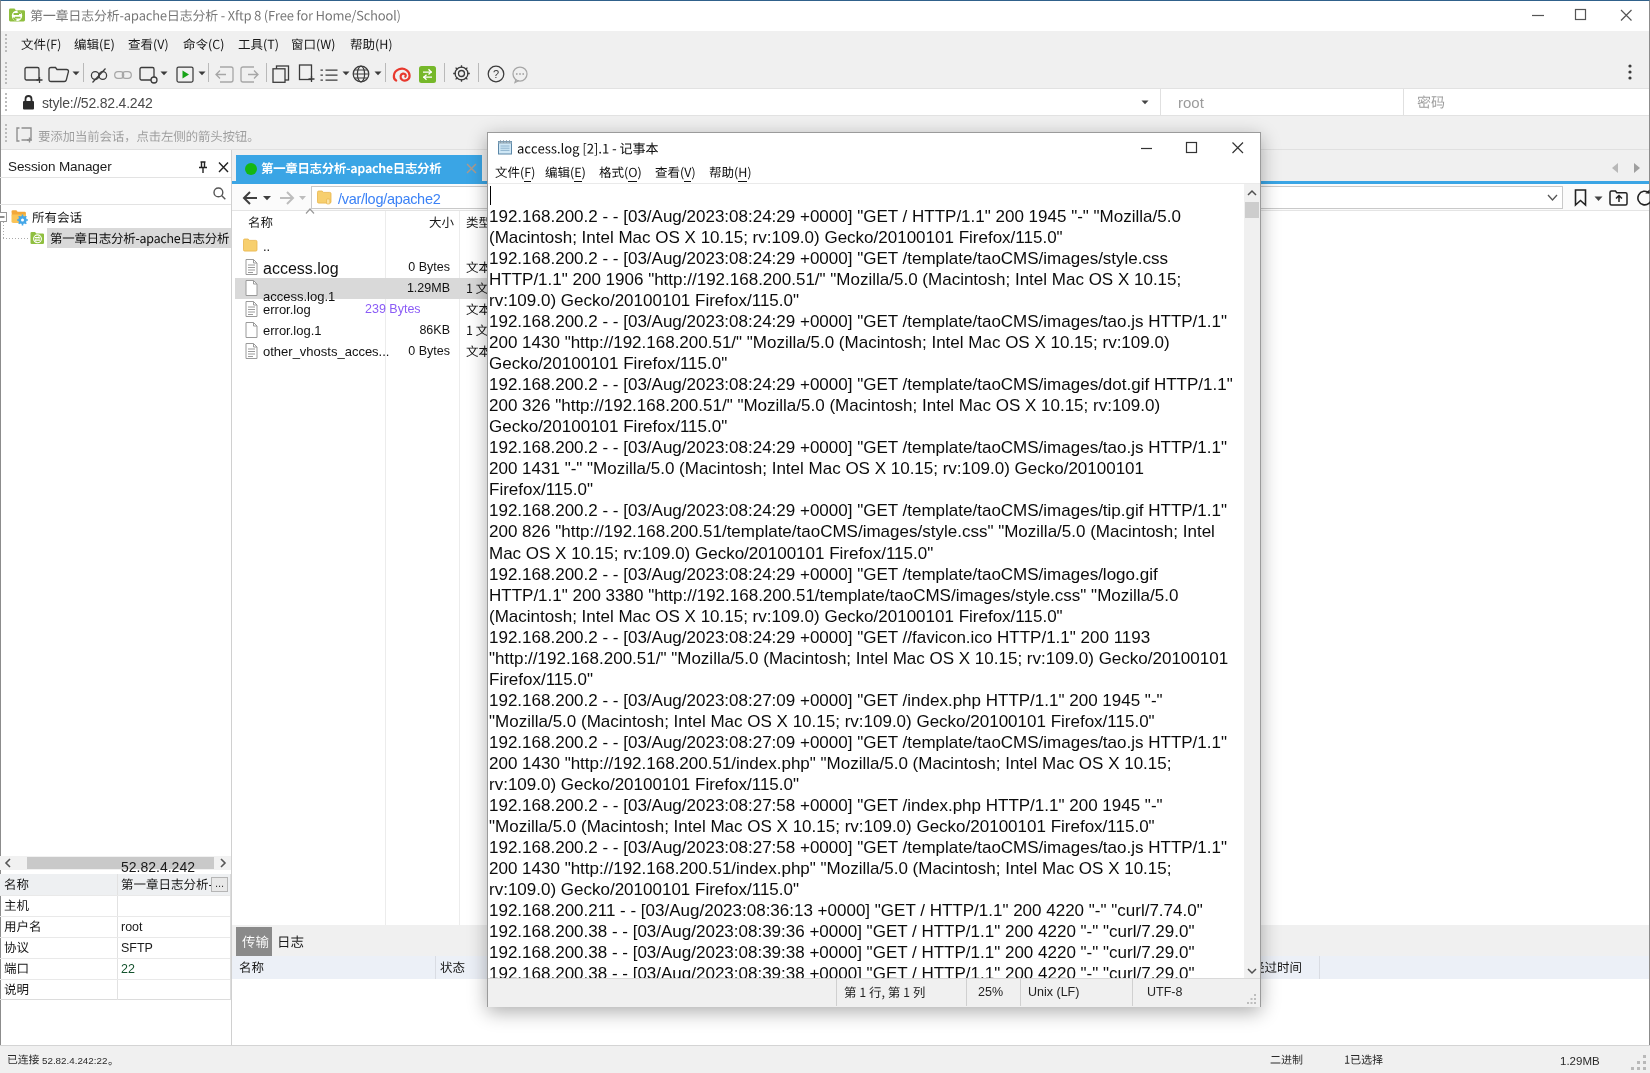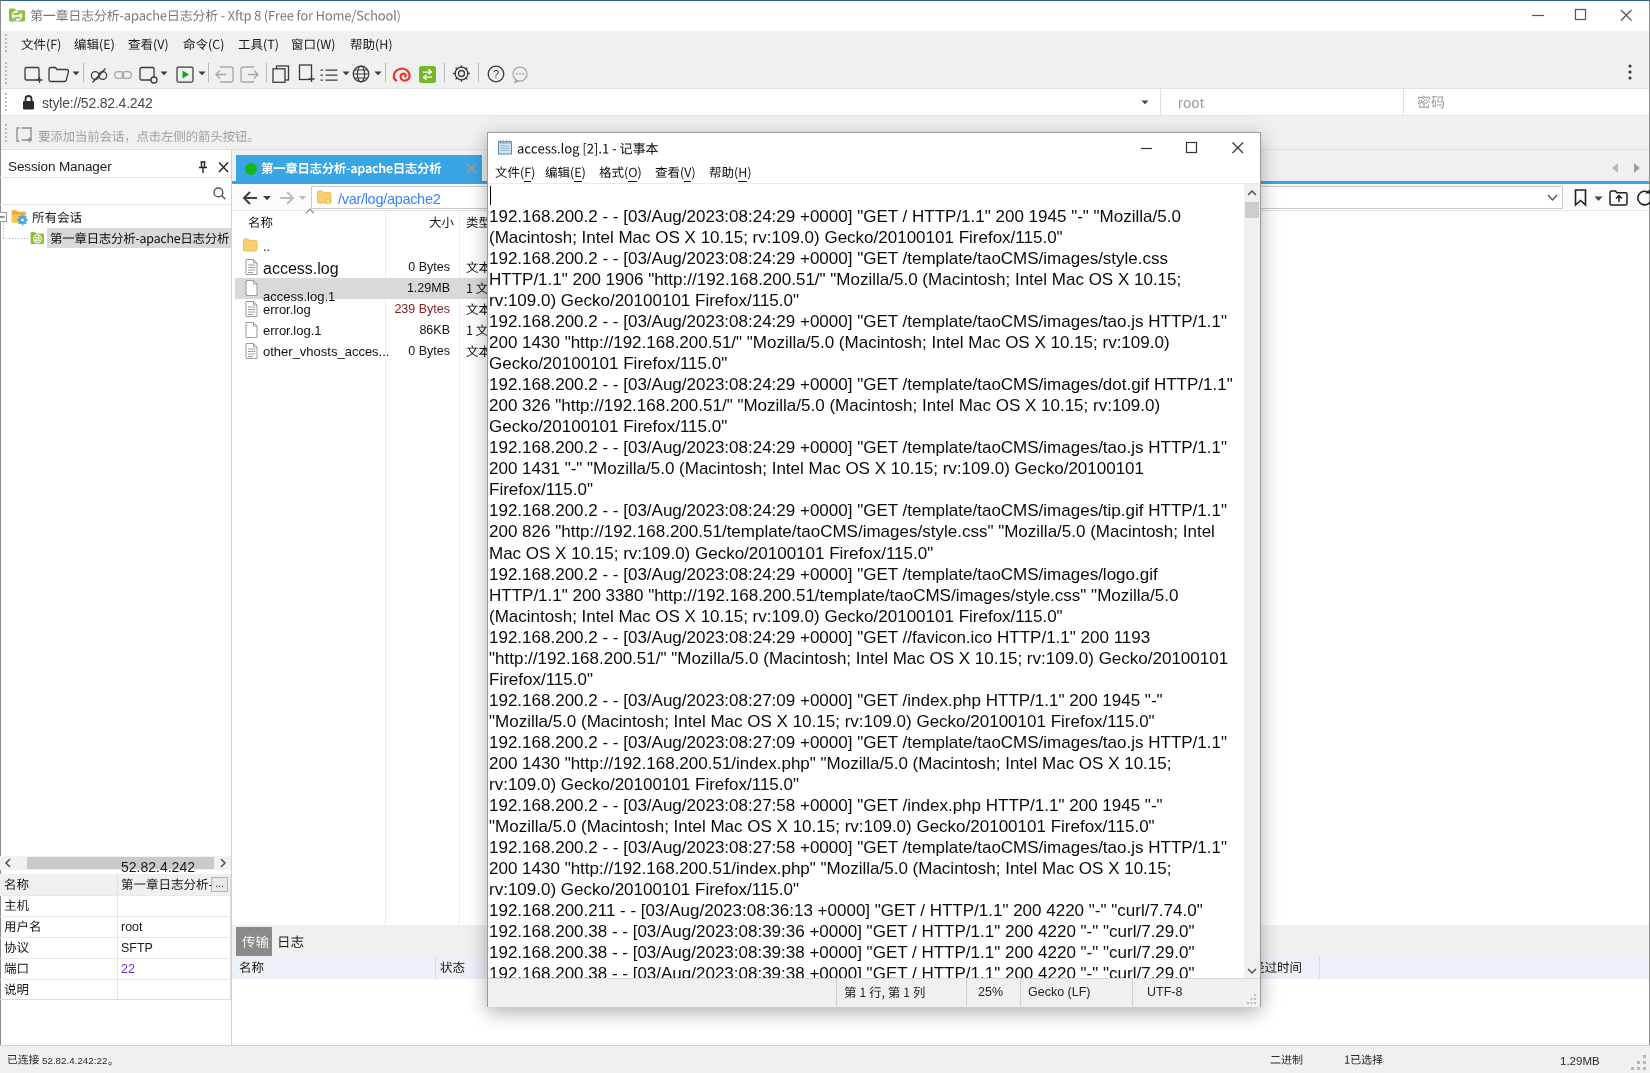--- a/index.html
+++ b/index.html
@@ -247,21 +247,21 @@
     <path fill="#1a1a1a" d="M2.5 1.4H10.5V2.3H2.5ZM2.5 4.3H10.5V5.2H2.5ZM2.4 7.3H10.5V8.2H2.4ZM1.9 1.4H2.8V5.9Q2.8 6.6 2.8 7.4Q2.7 8.2 2.5 9.1Q2.4 9.9 2 10.7Q1.7 11.4 1.1 12.1Q1.1 12 0.9 11.8Q0.8 11.7 0.7 11.6Q0.5 11.5 0.4 11.4Q0.9 10.9 1.2 10.2Q1.5 9.5 1.7 8.8Q1.8 8 1.9 7.3Q1.9 6.6 1.9 5.9ZM10.2 1.4H11.1V10.7Q11.1 11.2 11 11.4Q10.8 11.7 10.5 11.8Q10.2 11.9 9.6 11.9Q9.1 11.9 8.2 11.9Q8.2 11.8 8.1 11.5Q8 11.2 7.9 11Q8.3 11 8.7 11Q9.1 11.1 9.4 11Q9.7 11 9.8 11Q10 11 10.1 11Q10.2 10.9 10.2 10.7ZM5.8 1.7H6.8V11.9H5.8Z M14.6 2.4H15.6V5.2Q15.6 5.9 15.5 6.8Q15.4 7.7 15.3 8.7Q15.1 9.6 14.7 10.5Q14.3 11.3 13.7 12.1Q13.7 12 13.5 11.9Q13.3 11.8 13.2 11.7Q13 11.6 12.9 11.5Q13.5 10.8 13.8 10Q14.2 9.2 14.3 8.3Q14.5 7.5 14.6 6.7Q14.6 5.9 14.6 5.2ZM18 0.7 18.9 0.4Q19.1 0.9 19.4 1.4Q19.6 1.9 19.7 2.3L18.7 2.5Q18.6 2.2 18.4 1.6Q18.2 1.1 18 0.7ZM15.2 2.4H23.1V7.5H22.1V3.3H15.2ZM15.2 5.8H22.6V6.7H15.2Z M28.7 10.5H35V11.3H28.7ZM29.3 1.8H34.9V2.6H29.3ZM30.1 0.5 31.1 0.7Q30.4 1.8 29.3 2.8Q28.1 3.9 26.5 4.7Q26.5 4.6 26.3 4.5Q26.2 4.3 26.1 4.2Q26 4.1 25.9 4Q26.9 3.5 27.7 2.9Q28.5 2.3 29.1 1.7Q29.7 1.1 30.1 0.5ZM34.6 1.8H34.8L34.9 1.7L35.5 2.1Q34.9 3.4 33.9 4.4Q32.8 5.4 31.6 6.2Q30.3 7 28.9 7.6Q27.5 8.1 26.1 8.4Q26 8.3 26 8.2Q25.9 8 25.8 7.8Q25.7 7.7 25.6 7.6Q26.6 7.4 27.7 7Q28.8 6.6 29.9 6.1Q30.9 5.6 31.8 5Q32.7 4.3 33.4 3.6Q34.1 2.8 34.6 1.9ZM28.3 4.4 29 3.8Q29.4 4.1 29.9 4.5Q30.4 4.8 30.8 5.2Q31.2 5.5 31.5 5.8L30.7 6.4Q30.4 6.1 30 5.8Q29.6 5.4 29.2 5Q28.7 4.7 28.3 4.4ZM34.7 6.8H35.6V12H34.7ZM29.1 6.8H34.9V7.6H29.1V12H28.1V7.5L28.9 6.8Z"></path>
   </svg>
 <div class="txt" style="left:121px;top:919.5px;font-size:12.5px;color:#1a1a1a">root</div>
 <svg class="" style="position:absolute;overflow:visible;left:4px;top:941px;" width="26" height="13" viewBox="0 0 26 13">
     <path fill="#1a1a1a" d="M0.6 3.4H4.2V4.3H0.6ZM2 0.5H2.9V12H2ZM4.6 2.9H9.9V3.8H4.6ZM9.5 2.9H10.4Q10.4 2.9 10.4 3Q10.4 3.1 10.4 3.2Q10.4 3.3 10.4 3.3Q10.3 5.4 10.3 6.9Q10.2 8.3 10.2 9.2Q10.1 10.2 10 10.7Q9.9 11.2 9.7 11.4Q9.5 11.6 9.3 11.7Q9.1 11.8 8.8 11.8Q8.5 11.9 8 11.9Q7.6 11.9 7.1 11.8Q7.1 11.6 7 11.4Q6.9 11.1 6.8 10.9Q7.3 11 7.8 11Q8.2 11 8.4 11Q8.6 11 8.7 11Q8.8 10.9 8.9 10.8Q9 10.7 9.1 10.2Q9.2 9.7 9.3 8.8Q9.3 7.9 9.4 6.5Q9.5 5.1 9.5 3.1ZM4.8 5.1 5.7 5.2Q5.5 6.2 5.1 7.2Q4.8 8.1 4.4 8.7Q4.3 8.7 4.1 8.6Q4 8.5 3.9 8.4Q3.7 8.3 3.6 8.2Q4 7.6 4.3 6.8Q4.7 6 4.8 5.1ZM10.5 5.3 11.3 5.1Q11.5 5.7 11.6 6.3Q11.8 7 11.9 7.6Q12.1 8.2 12.2 8.6L11.3 8.8Q11.2 8.4 11.1 7.8Q11 7.2 10.8 6.5Q10.7 5.8 10.5 5.3ZM6.9 0.6H7.8V2.8Q7.8 3.9 7.7 5.1Q7.6 6.2 7.2 7.4Q6.9 8.7 6.2 9.8Q5.5 11 4.2 12Q4.2 11.9 4 11.8Q3.9 11.7 3.8 11.6Q3.6 11.4 3.5 11.4Q4.7 10.4 5.4 9.3Q6 8.2 6.4 7.1Q6.7 6 6.8 4.9Q6.9 3.8 6.9 2.8Z M18 1.4Q18.4 3.8 19.2 5.8Q20 7.7 21.4 9.1Q22.7 10.5 24.7 11.2Q24.6 11.3 24.5 11.5Q24.3 11.6 24.2 11.8Q24.1 11.9 24 12Q22.5 11.4 21.3 10.5Q20.2 9.5 19.4 8.1Q18.6 6.8 18 5.2Q17.5 3.5 17.1 1.6ZM19.3 1.1 20.1 0.8Q20.3 1.2 20.6 1.6Q20.8 2.1 21 2.5Q21.2 3 21.4 3.3L20.5 3.7Q20.4 3.4 20.2 2.9Q20 2.5 19.8 2Q19.5 1.5 19.3 1.1ZM22.9 1.3 23.9 1.4Q23.6 3.2 23.1 4.8Q22.6 6.4 21.8 7.8Q21 9.1 19.9 10.2Q18.7 11.3 16.9 12.1Q16.9 12 16.8 11.8Q16.7 11.7 16.6 11.6Q16.5 11.4 16.4 11.3Q18 10.6 19.2 9.6Q20.3 8.6 21 7.3Q21.8 6 22.2 4.5Q22.6 2.9 22.9 1.3ZM13.9 1.4 14.6 0.8Q14.9 1.1 15.2 1.5Q15.5 1.8 15.8 2.1Q16 2.4 16.2 2.7L15.5 3.3Q15.3 3 15.1 2.7Q14.8 2.3 14.5 2Q14.2 1.7 13.9 1.4ZM14.8 11.7 14.7 10.8 14.9 10.4 17.2 8.8Q17.3 9 17.4 9.2Q17.5 9.5 17.6 9.6Q16.7 10.2 16.2 10.6Q15.7 10.9 15.4 11.1Q15.2 11.3 15.1 11.5Q14.9 11.6 14.8 11.7ZM13.1 4.4H15.6V5.3H13.1ZM14.8 11.7Q14.8 11.6 14.7 11.4Q14.6 11.3 14.5 11.2Q14.4 11.1 14.3 11Q14.4 10.9 14.6 10.5Q14.8 10.2 14.8 9.7V4.4H15.8V10.4Q15.8 10.4 15.7 10.5Q15.6 10.6 15.4 10.8Q15.3 10.9 15.2 11.1Q15 11.2 14.9 11.4Q14.8 11.6 14.8 11.7Z"></path>
   </svg>
 <div class="txt" style="left:121px;top:940.5px;font-size:12.5px;color:#1a1a1a">SFTP</div>
 <svg class="" style="position:absolute;overflow:visible;left:4px;top:962px;" width="26" height="13" viewBox="0 0 26 13">
     <path fill="#1a1a1a" d="M4.7 5H12V5.9H4.7ZM7 7.3H7.8V11.9H7ZM8.9 7.3H9.7V11.8H8.9ZM7.8 0.5H8.7V3.8H7.8ZM5.1 7H11.3V7.8H5.9V12H5.1ZM10.9 7H11.7V11.1Q11.7 11.4 11.6 11.6Q11.6 11.8 11.4 11.9Q11.2 12 10.9 12Q10.6 12 10.2 12Q10.2 11.8 10.1 11.6Q10 11.4 9.9 11.3Q10.2 11.3 10.4 11.3Q10.6 11.3 10.7 11.3Q10.9 11.3 10.9 11.1ZM7.8 5.3 8.9 5.5Q8.7 6.1 8.6 6.6Q8.4 7.2 8.2 7.6L7.4 7.3Q7.6 6.9 7.7 6.3Q7.8 5.8 7.8 5.3ZM5.2 1.1H6.1V3.3H10.6V1.1H11.5V4.1H5.2ZM0.6 2.8H4.8V3.7H0.6ZM0.6 9.8Q1.4 9.7 2.5 9.4Q3.6 9.1 4.8 8.8L4.9 9.7Q3.8 10 2.7 10.2Q1.6 10.5 0.8 10.8ZM1 4.4 1.8 4.3Q1.9 5 2 5.8Q2.1 6.6 2.2 7.4Q2.3 8.2 2.3 8.8L1.6 8.9Q1.6 8.3 1.5 7.5Q1.4 6.8 1.3 6Q1.2 5.1 1 4.4ZM3.6 4.2 4.4 4.4Q4.4 5 4.2 5.7Q4.1 6.4 4 7.1Q3.9 7.8 3.8 8.4Q3.6 9.1 3.5 9.6L2.9 9.4Q3 8.9 3.1 8.2Q3.2 7.6 3.3 6.9Q3.4 6.2 3.5 5.5Q3.6 4.8 3.6 4.2ZM1.9 0.9 2.7 0.6Q2.9 1 3.2 1.6Q3.4 2.1 3.5 2.4L2.7 2.7Q2.6 2.4 2.4 1.8Q2.1 1.3 1.9 0.9Z M14.1 1.8H23.5V11.6H22.5V2.8H15.1V11.7H14.1ZM14.5 9.7H23.1V10.6H14.5Z"></path>
   </svg>
-<div class="txt" style="left:121px;top:961.5px;font-size:12.5px;color:#6d28d9">22</div>
+<div class="txt" style="left:121px;top:961.5px;font-size:12.5px;color:#14532d">22</div>
 <svg class="" style="position:absolute;overflow:visible;left:4px;top:983px;" width="26" height="13" viewBox="0 0 26 13">
     <path fill="#1a1a1a" d="M1.4 1.3 2 0.8Q2.4 1 2.7 1.4Q3.1 1.8 3.4 2.1Q3.8 2.4 4 2.7L3.3 3.4Q3.1 3.1 2.8 2.7Q2.5 2.4 2.1 2Q1.7 1.6 1.4 1.3ZM0.6 4.4H2.9V5.3H0.6ZM2.2 11.5 2 10.6 2.3 10.2 4.8 8.4Q4.8 8.6 4.9 8.7Q4.9 8.9 5 9Q5 9.2 5.1 9.3Q4.2 9.9 3.7 10.3Q3.1 10.7 2.8 10.9Q2.5 11.2 2.4 11.3Q2.3 11.4 2.2 11.5ZM2.2 11.5Q2.1 11.4 2.1 11.2Q2 11.1 1.9 10.9Q1.8 10.8 1.7 10.7Q1.8 10.6 2 10.4Q2.1 10.2 2.3 10Q2.4 9.8 2.4 9.5V4.4H3.3V10.4Q3.3 10.4 3.2 10.5Q3.1 10.5 2.9 10.7Q2.8 10.8 2.6 10.9Q2.4 11.1 2.3 11.2Q2.2 11.4 2.2 11.5ZM5.3 0.9 6.1 0.5Q6.5 1 6.8 1.6Q7.2 2.2 7.3 2.7L6.5 3Q6.4 2.7 6.2 2.4Q6 2 5.8 1.6Q5.6 1.2 5.3 0.9ZM9.7 0.5 10.7 0.8Q10.4 1.5 10 2.2Q9.7 3 9.3 3.5L8.5 3.2Q8.7 2.8 8.9 2.3Q9.2 1.9 9.3 1.4Q9.5 0.9 9.7 0.5ZM5.7 3.9V6.1H10V3.9ZM4.8 3H10.9V7H4.8ZM6.4 6.8H7.4Q7.3 7.7 7.1 8.5Q7 9.3 6.6 10Q6.3 10.6 5.8 11.1Q5.2 11.6 4.3 12Q4.2 11.8 4 11.6Q3.9 11.4 3.7 11.3Q4.5 11 5 10.5Q5.5 10.1 5.8 9.5Q6.1 9 6.2 8.3Q6.4 7.6 6.4 6.8ZM8.5 6.7H9.4V10.6Q9.4 10.8 9.4 10.9Q9.5 10.9 9.7 10.9Q9.8 10.9 9.9 10.9Q10.1 10.9 10.2 10.9Q10.4 10.9 10.6 10.9Q10.7 10.9 10.8 10.9Q10.9 10.9 11 10.8Q11.1 10.8 11.1 10.4Q11.1 10.1 11.1 9.4Q11.2 9.5 11.4 9.6Q11.5 9.6 11.7 9.7Q11.9 9.8 12 9.8Q11.9 10.6 11.8 11Q11.7 11.5 11.5 11.7Q11.2 11.8 10.9 11.8Q10.8 11.8 10.6 11.8Q10.4 11.8 10.2 11.8Q10 11.8 9.9 11.8Q9.7 11.8 9.6 11.8Q9.2 11.8 8.9 11.7Q8.7 11.6 8.6 11.3Q8.5 11.1 8.5 10.6Z M14 1.3H17.6V8.7H14V7.8H16.7V2.1H14ZM14 4.5H17.1V5.4H14ZM19.3 1H23.5V1.9H19.3ZM19.3 4.1H23.5V4.9H19.3ZM19.2 7.1H23.5V8H19.2ZM13.5 1.3H14.4V9.9H13.5ZM23.2 1H24.1V10.8Q24.1 11.2 24 11.4Q23.9 11.7 23.6 11.8Q23.2 11.9 22.7 11.9Q22.2 12 21.4 12Q21.4 11.8 21.3 11.7Q21.3 11.5 21.2 11.3Q21.1 11.2 21.1 11.1Q21.5 11.1 21.8 11.1Q22.2 11.1 22.5 11.1Q22.8 11.1 22.9 11.1Q23 11.1 23.1 11Q23.2 10.9 23.2 10.8ZM18.8 1H19.7V5.5Q19.7 6.3 19.6 7.2Q19.5 8.1 19.2 8.9Q19 9.8 18.5 10.6Q18 11.4 17.1 12.1Q17.1 12 16.9 11.9Q16.8 11.7 16.7 11.6Q16.5 11.5 16.4 11.4Q17.2 10.8 17.7 10.1Q18.1 9.4 18.4 8.6Q18.6 7.8 18.7 7Q18.8 6.2 18.8 5.5Z"></path>
   </svg>
 <div class="abs" style="left:211px;top:877px;width:17px;height:15px;background:#e8e8e8;border:1px solid #b5b5b5;font-size:11px;color:#333;text-align:center;line-height:11px;font-family:Liberation Sans">...</div>
 <div class="abs" style="left:232px;top:150px;width:1417px;height:31px;background:#f0f0f0"></div>
 <div class="abs" style="left:232px;top:181px;width:1417px;height:3px;background:#3aa5e5"></div>
 <div class="abs" style="left:236px;top:155px;width:246px;height:26px;background:#3aa5e5"></div>
 <div class="abs" style="left:245px;top:163px;width:12px;height:12px;border-radius:50%;background:#14b714"></div>
 <svg class="" style="position:absolute;overflow:visible;left:260.5px;top:162px;" width="181" height="13" viewBox="0 0 181 13">
     <path fill="#fff" d="M2.8 5.8H9.4V5.1H1.6V3.9H10.8V7H2.8ZM2 5.8H3.5Q3.4 6.3 3.3 6.9Q3.3 7.5 3.2 8.1Q3.1 8.6 3 9H1.6Q1.7 8.6 1.7 8Q1.8 7.5 1.9 6.9Q2 6.3 2 5.8ZM2.5 7.8H10.3V9H2.1ZM10 7.8H11.5Q11.5 7.8 11.4 8Q11.4 8.2 11.4 8.3Q11.3 9.6 11.2 10.2Q11.1 10.9 10.8 11.1Q10.6 11.4 10.4 11.5Q10.2 11.6 9.9 11.6Q9.6 11.6 9.2 11.6Q8.8 11.6 8.3 11.6Q8.3 11.3 8.1 10.9Q8 10.5 7.9 10.2Q8.2 10.3 8.6 10.3Q9 10.3 9.1 10.3Q9.3 10.3 9.4 10.3Q9.5 10.2 9.6 10.2Q9.7 10.1 9.8 9.5Q9.9 9 10 8ZM5.4 4.1H6.9V12.1H5.4ZM5.1 8.2 6.2 8.7Q5.7 9.4 4.9 10.1Q4.2 10.7 3.3 11.2Q2.5 11.7 1.6 12.1Q1.5 11.9 1.3 11.7Q1.1 11.4 0.9 11.2Q0.8 11 0.6 10.9Q1.5 10.6 2.3 10.2Q3.2 9.8 3.9 9.3Q4.6 8.8 5.1 8.2ZM2.5 1.3H6.4V2.4H2.5ZM7.4 1.3H12.1V2.4H7.4ZM2.5 0.3 3.8 0.6Q3.5 1.6 2.9 2.5Q2.3 3.4 1.7 4Q1.5 3.8 1.3 3.7Q1.1 3.6 0.9 3.5Q0.6 3.3 0.4 3.3Q1.1 2.7 1.6 1.9Q2.1 1.1 2.5 0.3ZM7.5 0.3 9 0.6Q8.7 1.6 8.2 2.5Q7.7 3.3 7.1 3.9Q7 3.8 6.7 3.7Q6.5 3.5 6.2 3.4Q6 3.3 5.8 3.2Q6.4 2.7 6.8 1.9Q7.3 1.1 7.5 0.3ZM3.2 2.2 4.4 1.8Q4.6 2.2 4.9 2.6Q5.1 3.1 5.2 3.4L3.9 3.9Q3.9 3.5 3.6 3.1Q3.4 2.6 3.2 2.2ZM8.5 2.2 9.7 1.8Q10.1 2.1 10.4 2.5Q10.7 3 10.9 3.3L9.6 3.9Q9.4 3.5 9.1 3.1Q8.8 2.6 8.5 2.2Z M12.6 5.3H24.2V7H12.6Z M24.8 9.6H36.2V10.8H24.8ZM29.7 8.6H31.3V12.1H29.7ZM27.6 7.5V8.1H33.4V7.5ZM27.6 6V6.5H33.4V6ZM26.2 5H34.9V9.1H26.2ZM25.7 1.2H35.5V2.4H25.7ZM24.9 3.3H36.2V4.5H24.9ZM32.2 2.3 33.8 2.5Q33.6 2.9 33.5 3.3Q33.3 3.6 33.2 3.8L31.7 3.6Q31.8 3.4 31.9 3.2Q32 2.9 32.1 2.7Q32.2 2.5 32.2 2.3ZM27.3 2.6 28.8 2.3Q29 2.6 29.1 2.9Q29.3 3.3 29.3 3.5L27.8 3.9Q27.8 3.6 27.6 3.3Q27.5 2.9 27.3 2.6ZM29.5 0.5 31 0.2Q31.1 0.5 31.3 0.9Q31.5 1.3 31.5 1.6L30 1.9Q29.9 1.6 29.8 1.2Q29.6 0.8 29.5 0.5Z M38.3 1.1H47.1V11.9H45.5V2.7H39.9V12H38.3ZM39.4 5.3H46.1V6.8H39.4ZM39.4 9.6H46.1V11.2H39.4Z M49.2 1.9H60.4V3.3H49.2ZM50 4.9H59.7V6.3H50ZM54 0.4H55.6V5.9H54ZM51.8 7.7H53.3V10.1Q53.3 10.4 53.4 10.5Q53.6 10.6 54.1 10.6Q54.2 10.6 54.4 10.6Q54.6 10.6 54.9 10.6Q55.2 10.6 55.4 10.6Q55.7 10.6 55.9 10.6Q56.1 10.6 56.3 10.6Q56.6 10.6 56.7 10.5Q56.9 10.4 56.9 10.1Q57 9.8 57 9.2Q57.2 9.3 57.4 9.5Q57.7 9.6 57.9 9.6Q58.2 9.7 58.4 9.8Q58.3 10.6 58.1 11.1Q57.9 11.6 57.5 11.8Q57.1 11.9 56.4 11.9Q56.3 11.9 56 11.9Q55.8 11.9 55.5 11.9Q55.2 11.9 54.9 11.9Q54.6 11.9 54.3 11.9Q54.1 11.9 54 11.9Q53.1 11.9 52.7 11.8Q52.2 11.6 52 11.2Q51.8 10.8 51.8 10.2ZM53.2 7.2 54.2 6.2Q54.7 6.5 55.2 6.9Q55.8 7.2 56.2 7.6Q56.7 8 57 8.3L55.9 9.3Q55.6 9 55.2 8.6Q54.7 8.2 54.2 7.8Q53.7 7.4 53.2 7.2ZM57.6 8.2 59 7.7Q59.3 8.2 59.6 8.8Q59.9 9.4 60.1 9.9Q60.4 10.5 60.6 10.9L59.1 11.5Q59 11.1 58.7 10.5Q58.5 9.9 58.2 9.3Q57.9 8.7 57.6 8.2ZM50.1 7.8 51.5 8.3Q51.4 8.8 51.2 9.4Q51 9.9 50.8 10.5Q50.6 11 50.4 11.4L49 10.7Q49.3 10.3 49.5 9.8Q49.7 9.4 49.9 8.8Q50 8.3 50.1 7.8Z M63.1 5H69.9V6.5H63.1ZM69.4 5H71Q71 5 71 5.1Q71 5.2 71 5.4Q71 5.5 71 5.6Q70.9 7 70.9 8Q70.8 9 70.7 9.7Q70.6 10.3 70.5 10.8Q70.4 11.2 70.2 11.3Q70 11.7 69.7 11.8Q69.5 11.9 69.1 11.9Q68.8 12 68.3 12Q67.8 12 67.2 12Q67.2 11.6 67 11.2Q66.9 10.8 66.7 10.5Q67.2 10.5 67.7 10.5Q68.1 10.5 68.4 10.5Q68.7 10.5 68.9 10.4Q69 10.2 69.1 9.6Q69.2 9.1 69.3 8Q69.4 6.9 69.4 5.2ZM64.5 0.5 66.2 1Q65.7 2.1 65.1 3.1Q64.5 4.1 63.8 4.9Q63.1 5.8 62.4 6.4Q62.2 6.3 62 6Q61.8 5.8 61.5 5.6Q61.3 5.4 61.1 5.2Q61.8 4.7 62.5 4Q63.1 3.2 63.7 2.3Q64.2 1.5 64.5 0.5ZM69.3 0.5Q69.6 1.1 70 1.7Q70.4 2.4 70.9 3Q71.4 3.6 71.9 4.1Q72.4 4.6 72.9 5Q72.7 5.2 72.4 5.4Q72.2 5.6 72 5.9Q71.8 6.1 71.7 6.3Q71.2 5.8 70.6 5.2Q70.1 4.6 69.6 3.9Q69.1 3.2 68.7 2.5Q68.2 1.8 67.9 1.1ZM65.3 5.4H66.9Q66.8 6.5 66.6 7.4Q66.4 8.4 65.9 9.3Q65.4 10.2 64.6 10.9Q63.7 11.6 62.4 12.2Q62.3 11.9 62.1 11.7Q62 11.5 61.8 11.2Q61.6 11 61.4 10.8Q62.7 10.4 63.4 9.8Q64.1 9.2 64.5 8.5Q64.9 7.8 65 7Q65.2 6.2 65.3 5.4Z M79.5 4.6H85V6H79.5ZM83 0.5 84.3 1.7Q83.6 2 82.7 2.2Q81.9 2.5 81 2.7Q80.1 2.9 79.3 3Q79.2 2.7 79.1 2.4Q78.9 2 78.8 1.8Q79.6 1.6 80.3 1.4Q81.1 1.2 81.8 1Q82.5 0.8 83 0.5ZM81.9 5H83.3V12.1H81.9ZM73.4 3H78.3V4.4H73.4ZM75.1 0.4H76.6V12.1H75.1ZM75.1 3.9 76 4.2Q75.8 5 75.6 5.8Q75.4 6.6 75.1 7.4Q74.8 8.1 74.5 8.8Q74.2 9.5 73.8 10Q73.7 9.6 73.5 9.2Q73.3 8.8 73.1 8.6Q73.4 8.2 73.7 7.6Q74 7 74.3 6.4Q74.5 5.8 74.7 5.2Q74.9 4.5 75.1 3.9ZM76.4 4.6Q76.5 4.8 76.8 5.1Q77 5.5 77.3 5.9Q77.6 6.3 77.9 6.6Q78.1 6.9 78.2 7.1L77.4 8.3Q77.2 8 77 7.6Q76.8 7.2 76.6 6.7Q76.3 6.3 76.1 5.9Q75.9 5.6 75.7 5.3ZM78.8 1.8H80.2V5.5Q80.2 6.2 80.2 7.1Q80.1 7.9 80 8.8Q79.8 9.7 79.5 10.6Q79.3 11.4 78.8 12.1Q78.7 12 78.4 11.8Q78.2 11.7 78 11.5Q77.7 11.4 77.5 11.3Q78 10.7 78.2 10Q78.5 9.2 78.6 8.4Q78.7 7.7 78.8 6.9Q78.8 6.1 78.8 5.5Z M85.6 8.1V6.8H89V8.1Z M91.9 11.2Q91.3 11.2 90.9 10.9Q90.4 10.6 90.1 10.2Q89.9 9.7 89.9 9.1Q89.9 8 90.8 7.4Q91.8 6.7 93.9 6.5Q93.9 6.2 93.8 5.9Q93.7 5.6 93.4 5.5Q93.2 5.3 92.7 5.3Q92.2 5.3 91.8 5.5Q91.3 5.7 90.8 6L90.1 4.8Q90.6 4.5 91 4.3Q91.5 4.1 92 4Q92.5 3.8 93.1 3.8Q93.9 3.8 94.5 4.2Q95.1 4.5 95.4 5.2Q95.7 5.9 95.7 6.9V11H94.2L94.1 10.2H94.1Q93.6 10.7 93.1 10.9Q92.6 11.2 91.9 11.2ZM92.6 9.7Q92.9 9.7 93.3 9.6Q93.6 9.4 93.9 9.1V7.7Q93.1 7.8 92.6 7.9Q92.1 8.1 91.8 8.4Q91.6 8.6 91.6 8.9Q91.6 9.4 91.9 9.6Q92.1 9.7 92.6 9.7Z M97.3 13.7V4H98.8L98.9 4.7H98.9Q99.4 4.3 99.9 4.1Q100.4 3.8 101 3.8Q101.9 3.8 102.5 4.3Q103.1 4.7 103.4 5.5Q103.7 6.3 103.7 7.4Q103.7 8.6 103.3 9.4Q102.9 10.3 102.2 10.7Q101.5 11.2 100.8 11.2Q100.3 11.2 99.9 11Q99.4 10.8 99 10.4L99.1 11.6V13.7ZM100.4 9.7Q100.8 9.7 101.1 9.4Q101.5 9.2 101.7 8.7Q101.9 8.2 101.9 7.4Q101.9 6.8 101.7 6.3Q101.6 5.8 101.3 5.6Q101 5.3 100.5 5.3Q100.1 5.3 99.8 5.5Q99.5 5.7 99.1 6V9.1Q99.4 9.4 99.8 9.6Q100.1 9.7 100.4 9.7Z M106.7 11.2Q106.1 11.2 105.6 10.9Q105.1 10.6 104.9 10.2Q104.6 9.7 104.6 9.1Q104.6 8 105.6 7.4Q106.5 6.7 108.6 6.5Q108.6 6.2 108.5 5.9Q108.4 5.6 108.1 5.5Q107.9 5.3 107.4 5.3Q107 5.3 106.5 5.5Q106 5.7 105.5 6L104.9 4.8Q105.3 4.5 105.7 4.3Q106.2 4.1 106.7 4Q107.2 3.8 107.8 3.8Q108.7 3.8 109.3 4.2Q109.9 4.5 110.2 5.2Q110.5 5.9 110.5 6.9V11H109L108.8 10.2H108.8Q108.3 10.7 107.8 10.9Q107.3 11.2 106.7 11.2ZM107.3 9.7Q107.7 9.7 108 9.6Q108.3 9.4 108.6 9.1V7.7Q107.8 7.8 107.3 7.9Q106.8 8.1 106.6 8.4Q106.4 8.6 106.4 8.9Q106.4 9.4 106.6 9.6Q106.9 9.7 107.3 9.7Z M115 11.2Q114 11.2 113.2 10.7Q112.4 10.3 112 9.5Q111.5 8.7 111.5 7.5Q111.5 6.3 112 5.5Q112.5 4.7 113.3 4.3Q114.2 3.8 115.1 3.8Q115.8 3.8 116.3 4Q116.8 4.3 117.2 4.6L116.3 5.8Q116 5.5 115.8 5.4Q115.5 5.3 115.2 5.3Q114.7 5.3 114.3 5.6Q113.9 5.9 113.6 6.3Q113.4 6.8 113.4 7.5Q113.4 8.2 113.6 8.6Q113.9 9.1 114.3 9.4Q114.7 9.7 115.2 9.7Q115.5 9.7 115.9 9.5Q116.2 9.3 116.5 9.1L117.2 10.3Q116.7 10.8 116.1 11Q115.5 11.2 115 11.2Z M118.2 11V1H120V3.5L120 4.8Q120.4 4.4 120.9 4.1Q121.4 3.8 122.2 3.8Q123.3 3.8 123.8 4.6Q124.3 5.3 124.3 6.6V11H122.5V6.9Q122.5 6 122.2 5.7Q122 5.4 121.5 5.4Q121.1 5.4 120.7 5.6Q120.4 5.8 120 6.2V11Z M128.9 11.2Q127.9 11.2 127.1 10.7Q126.3 10.3 125.9 9.5Q125.4 8.7 125.4 7.5Q125.4 6.6 125.7 6Q125.9 5.3 126.4 4.8Q126.9 4.3 127.5 4.1Q128 3.8 128.7 3.8Q129.6 3.8 130.3 4.3Q130.9 4.7 131.3 5.4Q131.6 6.2 131.6 7.2Q131.6 7.4 131.6 7.7Q131.5 7.9 131.5 8H127.2Q127.3 8.6 127.5 9Q127.8 9.4 128.2 9.6Q128.6 9.8 129.1 9.8Q129.6 9.8 129.9 9.6Q130.3 9.5 130.7 9.3L131.3 10.4Q130.8 10.8 130.2 11Q129.5 11.2 128.9 11.2ZM127.2 6.8H130Q130 6.1 129.7 5.7Q129.4 5.2 128.7 5.2Q128.3 5.2 128 5.4Q127.7 5.6 127.5 5.9Q127.2 6.3 127.2 6.8Z M133.7 1.1H142.4V11.9H140.8V2.7H135.2V12H133.7ZM134.7 5.3H141.5V6.8H134.7ZM134.7 9.6H141.5V11.2H134.7Z M144.6 1.9H155.8V3.3H144.6ZM145.4 4.9H155V6.3H145.4ZM149.3 0.4H150.9V5.9H149.3ZM147.2 7.7H148.6V10.1Q148.6 10.4 148.8 10.5Q148.9 10.6 149.5 10.6Q149.6 10.6 149.8 10.6Q150 10.6 150.2 10.6Q150.5 10.6 150.8 10.6Q151 10.6 151.3 10.6Q151.5 10.6 151.6 10.6Q151.9 10.6 152.1 10.5Q152.2 10.4 152.3 10.1Q152.3 9.8 152.4 9.2Q152.5 9.3 152.8 9.5Q153 9.6 153.3 9.6Q153.5 9.7 153.7 9.8Q153.6 10.6 153.4 11.1Q153.2 11.6 152.8 11.8Q152.4 11.9 151.7 11.9Q151.6 11.9 151.4 11.9Q151.1 11.9 150.8 11.9Q150.5 11.9 150.2 11.9Q149.9 11.9 149.7 11.9Q149.4 11.9 149.3 11.9Q148.5 11.9 148 11.8Q147.5 11.6 147.3 11.2Q147.2 10.8 147.2 10.2ZM148.5 7.2 149.5 6.2Q150 6.5 150.6 6.9Q151.1 7.2 151.6 7.6Q152.1 8 152.4 8.3L151.3 9.3Q151 9 150.5 8.6Q150.1 8.2 149.6 7.8Q149 7.4 148.5 7.2ZM153 8.2 154.3 7.7Q154.6 8.2 154.9 8.8Q155.2 9.4 155.5 9.9Q155.8 10.5 155.9 10.9L154.5 11.5Q154.3 11.1 154.1 10.5Q153.8 9.9 153.6 9.3Q153.3 8.7 153 8.2ZM145.5 7.8 146.8 8.3Q146.7 8.8 146.5 9.4Q146.4 9.9 146.2 10.5Q146 11 145.7 11.4L144.4 10.7Q144.6 10.3 144.8 9.8Q145 9.4 145.2 8.8Q145.4 8.3 145.5 7.8Z M158.5 5H165.2V6.5H158.5ZM164.7 5H166.3Q166.3 5 166.3 5.1Q166.3 5.2 166.3 5.4Q166.3 5.5 166.3 5.6Q166.3 7 166.2 8Q166.1 9 166 9.7Q166 10.3 165.9 10.8Q165.7 11.2 165.6 11.3Q165.3 11.7 165.1 11.8Q164.8 11.9 164.4 11.9Q164.1 12 163.6 12Q163.1 12 162.5 12Q162.5 11.6 162.4 11.2Q162.3 10.8 162.1 10.5Q162.6 10.5 163 10.5Q163.5 10.5 163.7 10.5Q164 10.5 164.2 10.4Q164.4 10.2 164.5 9.6Q164.6 9.1 164.6 8Q164.7 6.9 164.7 5.2ZM159.9 0.5 161.5 1Q161.1 2.1 160.5 3.1Q159.9 4.1 159.2 4.9Q158.5 5.8 157.7 6.4Q157.6 6.3 157.4 6Q157.1 5.8 156.9 5.6Q156.6 5.4 156.4 5.2Q157.2 4.7 157.8 4Q158.5 3.2 159 2.3Q159.5 1.5 159.9 0.5ZM164.6 0.5Q164.9 1.1 165.3 1.7Q165.7 2.4 166.2 3Q166.7 3.6 167.2 4.1Q167.7 4.6 168.2 5Q168 5.2 167.8 5.4Q167.6 5.6 167.3 5.9Q167.1 6.1 167 6.3Q166.5 5.8 166 5.2Q165.5 4.6 165 3.9Q164.5 3.2 164 2.5Q163.6 1.8 163.2 1.1ZM160.6 5.4H162.2Q162.1 6.5 161.9 7.4Q161.7 8.4 161.2 9.3Q160.8 10.2 159.9 10.9Q159.1 11.6 157.7 12.2Q157.6 11.9 157.5 11.7Q157.3 11.5 157.1 11.2Q156.9 11 156.8 10.8Q158 10.4 158.7 9.8Q159.5 9.2 159.9 8.5Q160.2 7.8 160.4 7Q160.5 6.2 160.6 5.4Z M174.9 4.6H180.3V6H174.9ZM178.4 0.5 179.6 1.7Q178.9 2 178.1 2.2Q177.2 2.5 176.3 2.7Q175.4 2.9 174.6 3Q174.6 2.7 174.4 2.4Q174.3 2 174.1 1.8Q174.9 1.6 175.7 1.4Q176.5 1.2 177.1 1Q177.8 0.8 178.4 0.5ZM177.2 5H178.7V12.1H177.2ZM168.8 3H173.6V4.4H168.8ZM170.5 0.4H171.9V12.1H170.5ZM170.4 3.9 171.3 4.2Q171.1 5 170.9 5.8Q170.7 6.6 170.4 7.4Q170.2 8.1 169.8 8.8Q169.5 9.5 169.1 10Q169 9.6 168.8 9.2Q168.6 8.8 168.4 8.6Q168.8 8.2 169.1 7.6Q169.4 7 169.6 6.4Q169.9 5.8 170.1 5.2Q170.3 4.5 170.4 3.9ZM171.7 4.6Q171.9 4.8 172.1 5.1Q172.4 5.5 172.7 5.9Q173 6.3 173.2 6.6Q173.5 6.9 173.6 7.1L172.7 8.3Q172.6 8 172.4 7.6Q172.1 7.2 171.9 6.7Q171.7 6.3 171.4 5.9Q171.2 5.6 171.1 5.3ZM174.1 1.8H175.6V5.5Q175.6 6.2 175.5 7.1Q175.4 7.9 175.3 8.8Q175.1 9.7 174.9 10.6Q174.6 11.4 174.1 12.1Q174 12 173.8 11.8Q173.5 11.7 173.3 11.5Q173.1 11.4 172.9 11.3Q173.3 10.7 173.6 10Q173.8 9.2 173.9 8.4Q174.1 7.7 174.1 6.9Q174.1 6.1 174.1 5.5Z"></path>
@@ -342,21 +342,21 @@
 <div class="txt" style="left:365px;top:281px;width:85px;text-align:right;font-size:12.5px;color:#111">1.29MB</div>
 <svg class="" style="position:absolute;overflow:visible;left:466px;top:281.5px;" width="35" height="13" viewBox="0 0 35 13">
     <path fill="#111" d="M1.1 11V10.1H3.2V3.2H1.5V2.5Q2.1 2.4 2.6 2.2Q3 2 3.4 1.8H4.3V10.1H6.1V11Z M18.8 3.1 19.8 3.4Q19 5.7 17.7 7.3Q16.5 9 14.8 10.1Q13.1 11.2 10.8 12Q10.7 11.9 10.6 11.7Q10.5 11.5 10.4 11.4Q10.3 11.2 10.2 11.1Q12.4 10.4 14.1 9.4Q15.8 8.3 16.9 6.8Q18.1 5.3 18.8 3.1ZM13.1 3.2Q13.8 5.1 15 6.7Q16.2 8.3 18 9.4Q19.7 10.5 21.8 11.1Q21.7 11.2 21.6 11.3Q21.5 11.5 21.4 11.6Q21.3 11.8 21.2 11.9Q18.9 11.3 17.2 10.1Q15.5 8.9 14.3 7.2Q13.1 5.6 12.2 3.5ZM10.4 2.7H21.7V3.6H10.4ZM15 0.7 16 0.4Q16.3 0.9 16.6 1.4Q16.9 1.9 17 2.3L16 2.7Q15.8 2.3 15.6 1.7Q15.3 1.2 15 0.7Z M29.8 0.6H30.7V12H29.8ZM27.6 1.1 28.5 1.3Q28.4 2.2 28.1 3Q27.9 3.9 27.6 4.6Q27.3 5.3 26.9 5.9Q26.8 5.8 26.7 5.7Q26.5 5.6 26.4 5.5Q26.2 5.5 26.1 5.4Q26.5 4.9 26.8 4.2Q27.1 3.5 27.3 2.7Q27.5 1.9 27.6 1.1ZM27.8 3.1H33.6V4H27.5ZM26.2 6.7H34.2V7.7H26.2ZM25.6 0.5 26.5 0.8Q26.1 1.9 25.6 2.9Q25 3.9 24.4 4.8Q23.8 5.8 23.2 6.5Q23.1 6.3 23 6.2Q22.9 6 22.8 5.8Q22.7 5.6 22.6 5.5Q23.2 4.9 23.8 4.1Q24.3 3.3 24.8 2.4Q25.2 1.5 25.6 0.5ZM24.3 3.8 25.2 2.9 25.2 2.9V12H24.3Z"></path>
   </svg>
 <svg class="abs" width="13" height="16" style="left:245px;top:301px" viewBox="0 0 13 16">
 <path d="M1 0.5 h7.5 L12 4 v11.5 H1 z" fill="#fff" stroke="#9a9a9a" stroke-width="1"></path>
 <path d="M8.5 0.5 V4 h3.5" fill="none" stroke="#9a9a9a" stroke-width="1"></path>
 <path d="M3 6 h7 M3 8.5 h7 M3 11 h7 M3 13.5 h5" stroke="#8f8f8f" stroke-width="0.9"></path>
   </svg>
 <div class="txt" style="left:263px;top:302px;font-size:13px;color:#111">error.log</div>
-<div class="txt" style="left:365px;top:302px;width:85px;text-align:right;font-size:12.5px;color:#7f1d1d">239 Bytes</div>
+<div class="txt" style="left:365px;top:302px;width:85px;text-align:left;font-size:12.5px;color:#8b5cf6">239 Bytes</div>
 <svg class="" style="position:absolute;overflow:visible;left:466px;top:302.5px;" width="38" height="13" viewBox="0 0 38 13">
     <path fill="#111" d="M9.1 3.1 10 3.4Q9.2 5.7 8 7.3Q6.8 9 5 10.1Q3.3 11.2 1 12Q1 11.9 0.9 11.7Q0.8 11.5 0.7 11.4Q0.6 11.2 0.5 11.1Q2.7 10.4 4.4 9.4Q6 8.3 7.2 6.8Q8.3 5.3 9.1 3.1ZM3.4 3.2Q4.1 5.1 5.3 6.7Q6.5 8.3 8.2 9.4Q9.9 10.5 12.1 11.1Q12 11.2 11.9 11.3Q11.7 11.5 11.6 11.6Q11.5 11.8 11.4 11.9Q9.2 11.3 7.5 10.1Q5.8 8.9 4.5 7.2Q3.3 5.6 2.5 3.5ZM0.6 2.7H11.9V3.6H0.6ZM5.3 0.7 6.3 0.4Q6.6 0.9 6.8 1.4Q7.1 1.9 7.2 2.3L6.2 2.7Q6.1 2.3 5.8 1.7Q5.6 1.2 5.3 0.7Z M13.3 3.1H24.2V4.1H13.3ZM15.3 8.7H22.1V9.7H15.3ZM18.2 0.5H19.2V12H18.2ZM17.3 3.4 18.2 3.7Q17.7 5 17 6.2Q16.3 7.4 15.5 8.4Q14.6 9.4 13.7 10Q13.6 9.9 13.5 9.8Q13.3 9.6 13.2 9.5Q13.1 9.3 13 9.2Q13.9 8.7 14.7 7.8Q15.6 6.9 16.2 5.7Q16.9 4.6 17.3 3.4ZM20.1 3.5Q20.5 4.6 21.2 5.8Q21.9 6.8 22.8 7.7Q23.6 8.6 24.6 9.2Q24.5 9.3 24.3 9.4Q24.2 9.6 24 9.7Q23.9 9.8 23.8 10Q22.9 9.3 22 8.4Q21.1 7.4 20.4 6.2Q19.7 5 19.3 3.7Z M34.1 3.1 35 3.4Q34.2 5.7 33 7.3Q31.8 9 30 10.1Q28.3 11.2 26 12Q26 11.9 25.9 11.7Q25.8 11.5 25.7 11.4Q25.6 11.2 25.4 11.1Q27.7 10.4 29.4 9.4Q31 8.3 32.2 6.8Q33.4 5.3 34.1 3.1ZM28.4 3.2Q29.1 5.1 30.3 6.7Q31.5 8.3 33.2 9.4Q34.9 10.5 37.1 11.1Q37 11.2 36.9 11.3Q36.7 11.5 36.6 11.6Q36.5 11.8 36.4 11.9Q34.2 11.3 32.5 10.1Q30.8 8.9 29.5 7.2Q28.3 5.6 27.5 3.5ZM25.6 2.7H36.9V3.6H25.6ZM30.3 0.7 31.3 0.4Q31.6 0.9 31.8 1.4Q32.1 1.9 32.2 2.3L31.2 2.7Q31.1 2.3 30.8 1.7Q30.6 1.2 30.3 0.7Z"></path>
   </svg>
 <svg class="abs" width="13" height="16" style="left:245px;top:322px" viewBox="0 0 13 16">
 <path d="M1 0.5 h7.5 L12 4 v11.5 H1 z" fill="#fff" stroke="#9a9a9a" stroke-width="1"></path>
 <path d="M8.5 0.5 V4 h3.5" fill="none" stroke="#9a9a9a" stroke-width="1"></path>
   </svg>
 <div class="txt" style="left:263px;top:323px;font-size:13px;color:#111">error.log.1</div>
 <div class="txt" style="left:365px;top:323px;width:85px;text-align:right;font-size:12.5px;color:#111">86KB</div>
 <svg class="" style="position:absolute;overflow:visible;left:466px;top:323.5px;" width="35" height="13" viewBox="0 0 35 13">
@@ -472,21 +472,21 @@
   </svg>
 <div class="abs" style="left:488px;top:978px;width:772px;height:28.5px;background:#f0f0f0;border-top:1px solid #d9d9d9"></div>
 <div class="abs" style="left:836px;top:979px;width:1px;height:27px;background:#d0d0d0"></div>
 <div class="abs" style="left:966px;top:979px;width:1px;height:27px;background:#d0d0d0"></div>
 <div class="abs" style="left:1020px;top:979px;width:1px;height:27px;background:#d0d0d0"></div>
 <div class="abs" style="left:1132px;top:979px;width:1px;height:27px;background:#d0d0d0"></div>
 <svg class="" style="position:absolute;overflow:visible;left:844px;top:985.5px;" width="82" height="13" viewBox="0 0 82 13">
     <path fill="#222" d="M2.5 6H9.9V4.8H1.6V4H10.9V6.8H2.5ZM2.1 6H3Q2.9 6.5 2.9 7Q2.8 7.5 2.7 7.9Q2.6 8.4 2.6 8.8H1.6Q1.7 8.4 1.8 7.9Q1.9 7.4 2 6.9Q2.1 6.4 2.1 6ZM2.3 7.9H10.6V8.8H2.1ZM10.3 7.9H11.3Q11.3 7.9 11.3 8.1Q11.3 8.2 11.2 8.3Q11.1 9.6 11 10.3Q10.8 10.9 10.6 11.2Q10.4 11.3 10.2 11.4Q10.1 11.4 9.8 11.5Q9.6 11.5 9.1 11.5Q8.7 11.5 8.2 11.4Q8.2 11.2 8.1 11Q8.1 10.8 8 10.6Q8.4 10.6 8.8 10.6Q9.2 10.7 9.4 10.7Q9.5 10.7 9.6 10.6Q9.8 10.6 9.8 10.6Q10 10.4 10.1 9.8Q10.2 9.3 10.3 8.1ZM5.7 4.2H6.6V12H5.7ZM5.5 8.2 6.2 8.5Q5.7 9.2 4.9 9.9Q4.1 10.6 3.2 11.1Q2.4 11.7 1.5 12Q1.4 11.9 1.3 11.8Q1.2 11.6 1.1 11.5Q1 11.3 0.9 11.3Q1.7 11 2.6 10.5Q3.5 10 4.2 9.4Q5 8.8 5.5 8.2ZM2.4 1.6H6.3V2.3H2.4ZM7.2 1.6H11.8V2.3H7.2ZM2.7 0.4 3.5 0.6Q3.2 1.6 2.6 2.5Q2 3.4 1.4 4Q1.3 3.9 1.1 3.8Q1 3.8 0.9 3.7Q0.7 3.6 0.6 3.5Q1.2 3 1.8 2.1Q2.3 1.3 2.7 0.4ZM7.5 0.4 8.4 0.6Q8.1 1.6 7.6 2.5Q7.2 3.3 6.6 3.9Q6.5 3.8 6.4 3.7Q6.2 3.6 6.1 3.5Q5.9 3.5 5.8 3.4Q6.4 2.9 6.8 2.1Q7.2 1.3 7.5 0.4ZM3.3 2.1 4.1 1.9Q4.3 2.3 4.5 2.7Q4.8 3.2 4.8 3.5L4 3.8Q3.9 3.5 3.7 3Q3.5 2.5 3.3 2.1ZM8.5 2.2 9.2 1.9Q9.6 2.2 9.9 2.7Q10.2 3.1 10.4 3.5L9.5 3.8Q9.4 3.5 9.1 3Q8.8 2.5 8.5 2.2Z M16.4 11V10.1H18.5V3.2H16.8V2.5Q17.4 2.4 17.9 2.2Q18.3 2 18.7 1.8H19.6V10.1H21.4V11Z M30.5 1.2H36.6V2.2H30.5ZM34.1 5H35.1V10.8Q35.1 11.2 35 11.5Q34.8 11.7 34.5 11.8Q34.2 11.9 33.6 11.9Q33.1 12 32.2 12Q32.1 11.8 32.1 11.5Q32 11.2 31.9 11Q32.3 11.1 32.7 11.1Q33.1 11.1 33.4 11.1Q33.7 11.1 33.8 11.1Q34 11.1 34.1 11Q34.1 10.9 34.1 10.8ZM29.9 4.7H37V5.6H29.9ZM27.4 5.7 28.3 4.8 28.4 4.9V12H27.4ZM28.9 3.2 29.8 3.5Q29.3 4.3 28.7 5.1Q28 5.9 27.4 6.5Q26.7 7.2 26 7.8Q25.9 7.7 25.8 7.5Q25.7 7.4 25.6 7.2Q25.5 7.1 25.4 7Q26 6.5 26.6 5.9Q27.3 5.3 27.9 4.6Q28.5 3.9 28.9 3.2ZM28.4 0.5 29.3 0.9Q28.9 1.4 28.3 2Q27.8 2.5 27.2 3.1Q26.6 3.6 26 4Q26 3.9 25.9 3.7Q25.8 3.6 25.7 3.4Q25.6 3.3 25.5 3.2Q26 2.9 26.5 2.4Q27.1 1.9 27.6 1.4Q28.1 0.9 28.4 0.5Z M38.5 13.4 38.2 12.7Q38.8 12.4 39.1 12Q39.5 11.5 39.5 11L39.3 9.9L39.9 10.8Q39.8 10.9 39.6 11Q39.5 11 39.3 11Q39 11 38.7 10.8Q38.5 10.6 38.5 10.2Q38.5 9.8 38.7 9.6Q39 9.4 39.3 9.4Q39.8 9.4 40 9.8Q40.3 10.1 40.3 10.8Q40.3 11.7 39.8 12.3Q39.3 13 38.5 13.4Z M46.3 6H53.8V4.8H45.5V4H54.7V6.8H46.3ZM45.9 6H46.8Q46.8 6.5 46.7 7Q46.6 7.5 46.5 7.9Q46.5 8.4 46.4 8.8H45.5Q45.5 8.4 45.6 7.9Q45.7 7.4 45.8 6.9Q45.9 6.4 45.9 6ZM46.1 7.9H54.4V8.8H45.9ZM54.1 7.9H55.1Q55.1 7.9 55.1 8.1Q55.1 8.2 55.1 8.3Q54.9 9.6 54.8 10.3Q54.6 10.9 54.4 11.2Q54.2 11.3 54.1 11.4Q53.9 11.4 53.6 11.5Q53.4 11.5 52.9 11.5Q52.5 11.5 52 11.4Q52 11.2 51.9 11Q51.9 10.8 51.8 10.6Q52.2 10.6 52.6 10.6Q53 10.7 53.2 10.7Q53.4 10.7 53.5 10.6Q53.6 10.6 53.6 10.6Q53.8 10.4 53.9 9.8Q54 9.3 54.1 8.1ZM49.5 4.2H50.5V12H49.5ZM49.3 8.2 50 8.5Q49.5 9.2 48.7 9.9Q47.9 10.6 47 11.1Q46.2 11.7 45.3 12Q45.2 11.9 45.1 11.8Q45 11.6 44.9 11.5Q44.8 11.3 44.7 11.3Q45.5 11 46.4 10.5Q47.3 10 48 9.4Q48.8 8.8 49.3 8.2ZM46.2 1.6H50.1V2.3H46.2ZM51 1.6H55.6V2.3H51ZM46.5 0.4 47.3 0.6Q47 1.6 46.4 2.5Q45.8 3.4 45.2 4Q45.1 3.9 45 3.8Q44.8 3.8 44.7 3.7Q44.5 3.6 44.4 3.5Q45.1 3 45.6 2.1Q46.1 1.3 46.5 0.4ZM51.3 0.4 52.2 0.6Q51.9 1.6 51.4 2.5Q51 3.3 50.4 3.9Q50.4 3.8 50.2 3.7Q50 3.6 49.9 3.5Q49.7 3.5 49.6 3.4Q50.2 2.9 50.6 2.1Q51 1.3 51.3 0.4ZM47.1 2.1 47.9 1.9Q48.1 2.3 48.4 2.7Q48.6 3.2 48.6 3.5L47.8 3.8Q47.7 3.5 47.5 3Q47.3 2.5 47.1 2.1ZM52.3 2.2 53 1.9Q53.4 2.2 53.7 2.7Q54 3.1 54.2 3.5L53.4 3.8Q53.2 3.5 52.9 3Q52.6 2.5 52.3 2.2Z M60.2 11V10.1H62.3V3.2H60.6V2.5Q61.2 2.4 61.7 2.2Q62.1 2 62.5 1.8H63.4V10.1H65.2V11Z M69.6 1.2H76V2.1H69.6ZM71.8 1.5 72.7 1.7Q72.4 2.8 72.1 3.9Q71.7 5 71.3 5.9Q70.8 6.8 70.2 7.5Q70.2 7.4 70 7.3Q69.9 7.2 69.8 7.1Q69.6 7 69.5 6.9Q70.1 6.3 70.5 5.4Q70.9 4.6 71.2 3.6Q71.5 2.6 71.8 1.5ZM71.7 4H74.9V4.8H71.5ZM74.7 4H74.9L75 3.9L75.6 4.1Q75.3 6.3 74.6 7.8Q73.8 9.4 72.8 10.4Q71.7 11.5 70.4 12.1Q70.3 11.9 70.2 11.8Q70.1 11.7 70 11.5Q69.9 11.4 69.8 11.3Q71.1 10.8 72.1 9.8Q73.1 8.9 73.8 7.5Q74.4 6 74.7 4.1ZM71.1 7.2 71.6 6.5Q72 6.8 72.4 7.1Q72.8 7.3 73.2 7.6Q73.5 7.9 73.8 8.1L73.2 8.9Q73 8.7 72.6 8.4Q72.3 8.1 71.9 7.8Q71.5 7.5 71.1 7.2ZM76.9 1.9H77.8V8.9H76.9ZM79.4 0.6H80.4V10.8Q80.4 11.2 80.3 11.4Q80.1 11.7 79.9 11.8Q79.6 11.9 79.1 11.9Q78.7 11.9 77.9 11.9Q77.9 11.8 77.8 11.5Q77.7 11.2 77.6 11Q78.1 11.1 78.6 11.1Q79 11.1 79.2 11.1Q79.3 11.1 79.4 11Q79.4 10.9 79.4 10.8Z"></path>
   </svg>
 <div class="txt" style="left:978px;top:985px;font-size:12.5px;color:#222">25%</div>
-<div class="txt" style="left:1028px;top:985px;font-size:12.5px;color:#222">Gecko (LF)</div>
+<div class="txt" style="left:1028px;top:985px;font-size:12.5px;color:#222">Unix (LF)</div>
 <div class="txt" style="left:1147px;top:985px;font-size:12.5px;color:#222">UTF-8</div>
 <svg class="abs" width="10" height="10" style="left:1247px;top:994px" viewBox="0 0 10 10">
     <g fill="#bdbdbd">
       <rect x="7" y="0" width="2" height="2"></rect>
       <rect x="7" y="4" width="2" height="2"></rect>
       <rect x="7" y="8" width="2" height="2"></rect>
       <rect x="3.5" y="4" width="2" height="2"></rect>
       <rect x="3.5" y="8" width="2" height="2"></rect>
       <rect x="0" y="8" width="2" height="2"></rect>
     </g>

